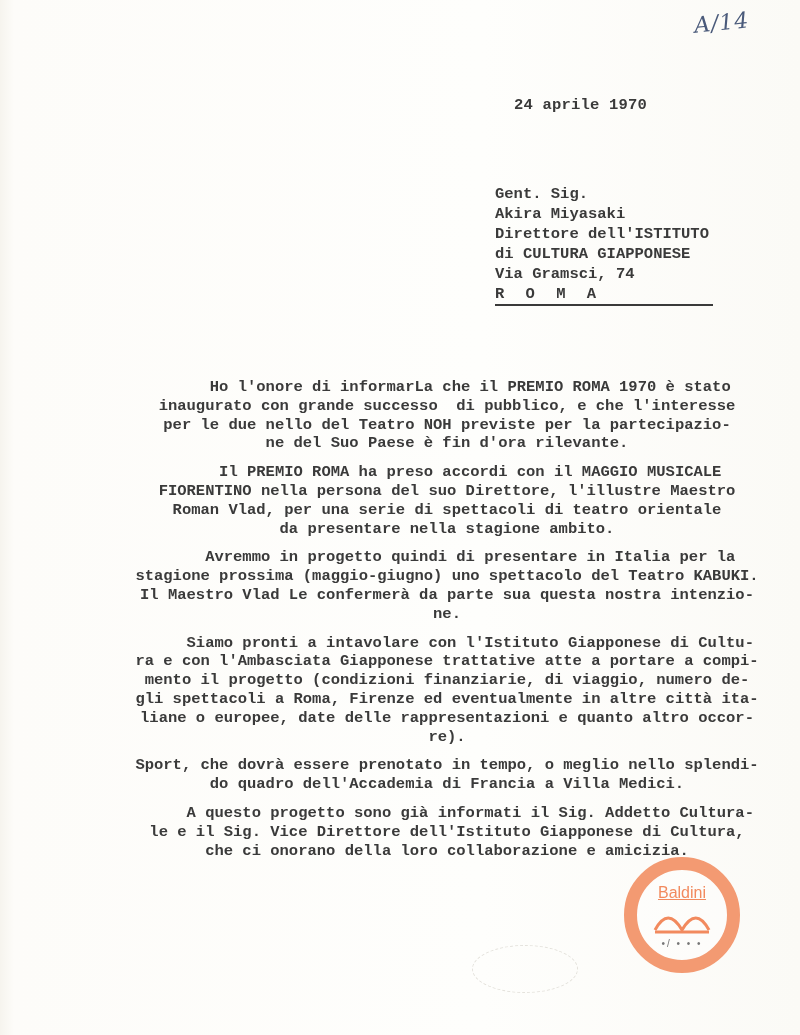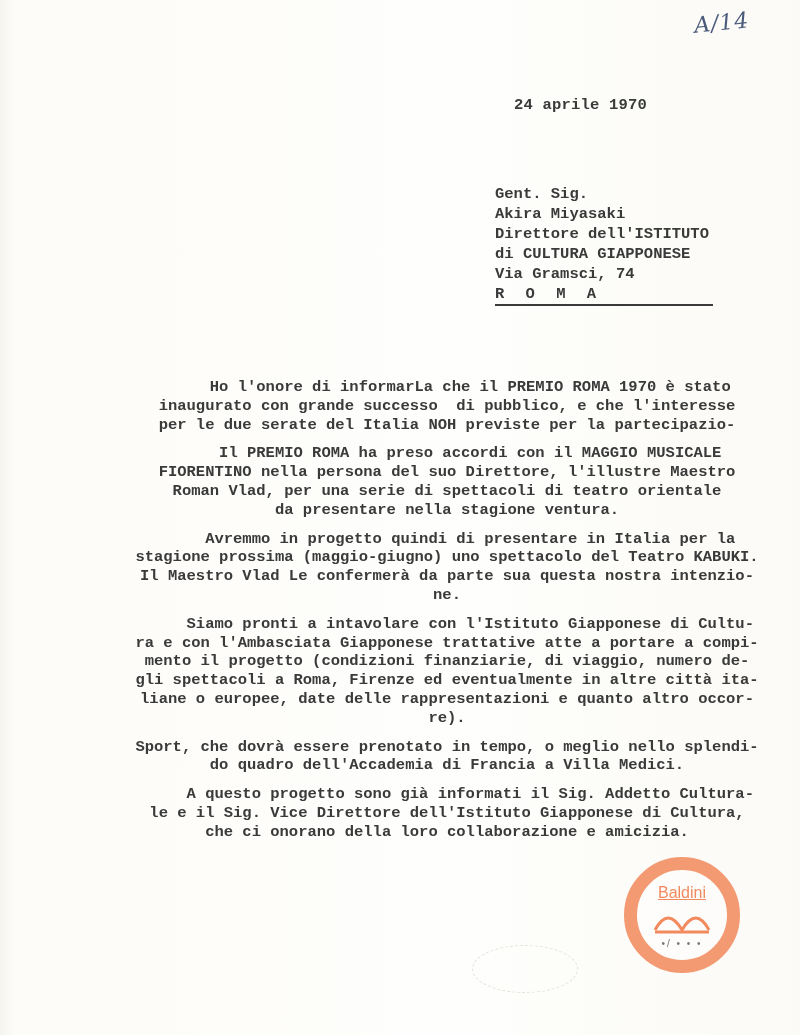--- a/index.html
+++ b/index.html
@@ -79,27 +79,28 @@
     <div>Direttore dell'ISTITUTO</div>
     <div>di CULTURA GIAPPONESE</div>
     <div>Via Gramsci, 74</div>
     <div class="city">R O M A</div>
   </div>
 
   <div class="body-text">
     <div class="para">
       <span class="line">     Ho l'onore di informarLa che il PREMIO ROMA 1970 è stato</span>
       <span class="line">inaugurato con grande successo  di pubblico, e che l'interesse</span>
-      <span class="line">per le due serate del Italia NOH previste per la partecipazio-</span>
+      <span class="line">per le due nello del Teatro NOH previste per la partecipazio-</span>
+      <span class="line">ne del Suo Paese è fin d'ora rilevante.</span>
     </div>
     <div class="para">
       <span class="line">     Il PREMIO ROMA ha preso accordi con il MAGGIO MUSICALE</span>
       <span class="line">FIORENTINO nella persona del suo Direttore, l'illustre Maestro</span>
       <span class="line">Roman Vlad, per una serie di spettacoli di teatro orientale</span>
-      <span class="line">da presentare nella stagione ventura.</span>
+      <span class="line">da presentare nella stagione ambito.</span>
     </div>
     <div class="para">
       <span class="line">     Avremmo in progetto quindi di presentare in Italia per la</span>
       <span class="line">stagione prossima (maggio-giugno) uno spettacolo del Teatro KABUKI.</span>
       <span class="line">Il Maestro Vlad Le confermerà da parte sua questa nostra intenzio-</span>
       <span class="line">ne.</span>
     </div>
     <div class="para">
       <span class="line">     Siamo pronti a intavolare con l'Istituto Giapponese di Cultu-</span>
       <span class="line">ra e con l'Ambasciata Giapponese trattative atte a portare a compi-</span>

